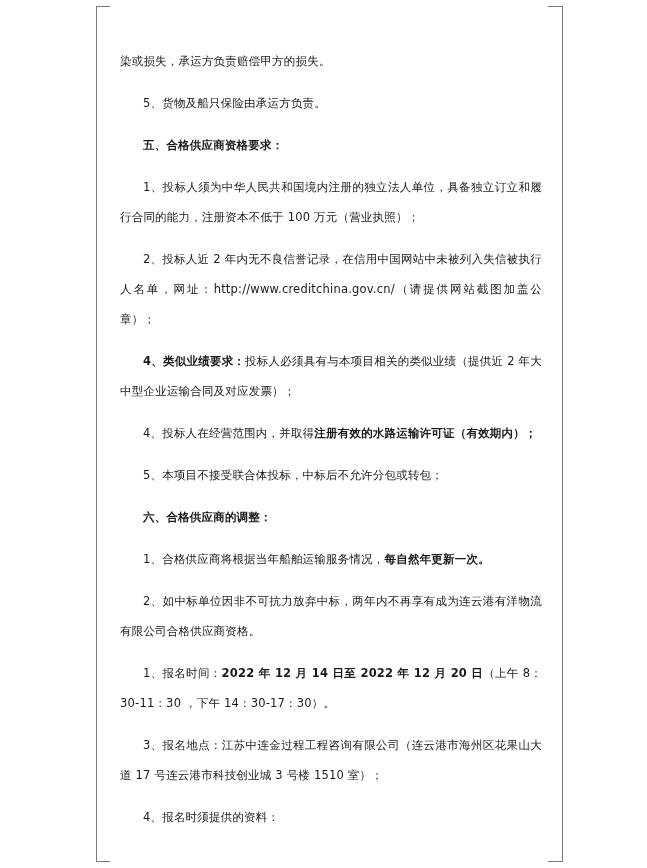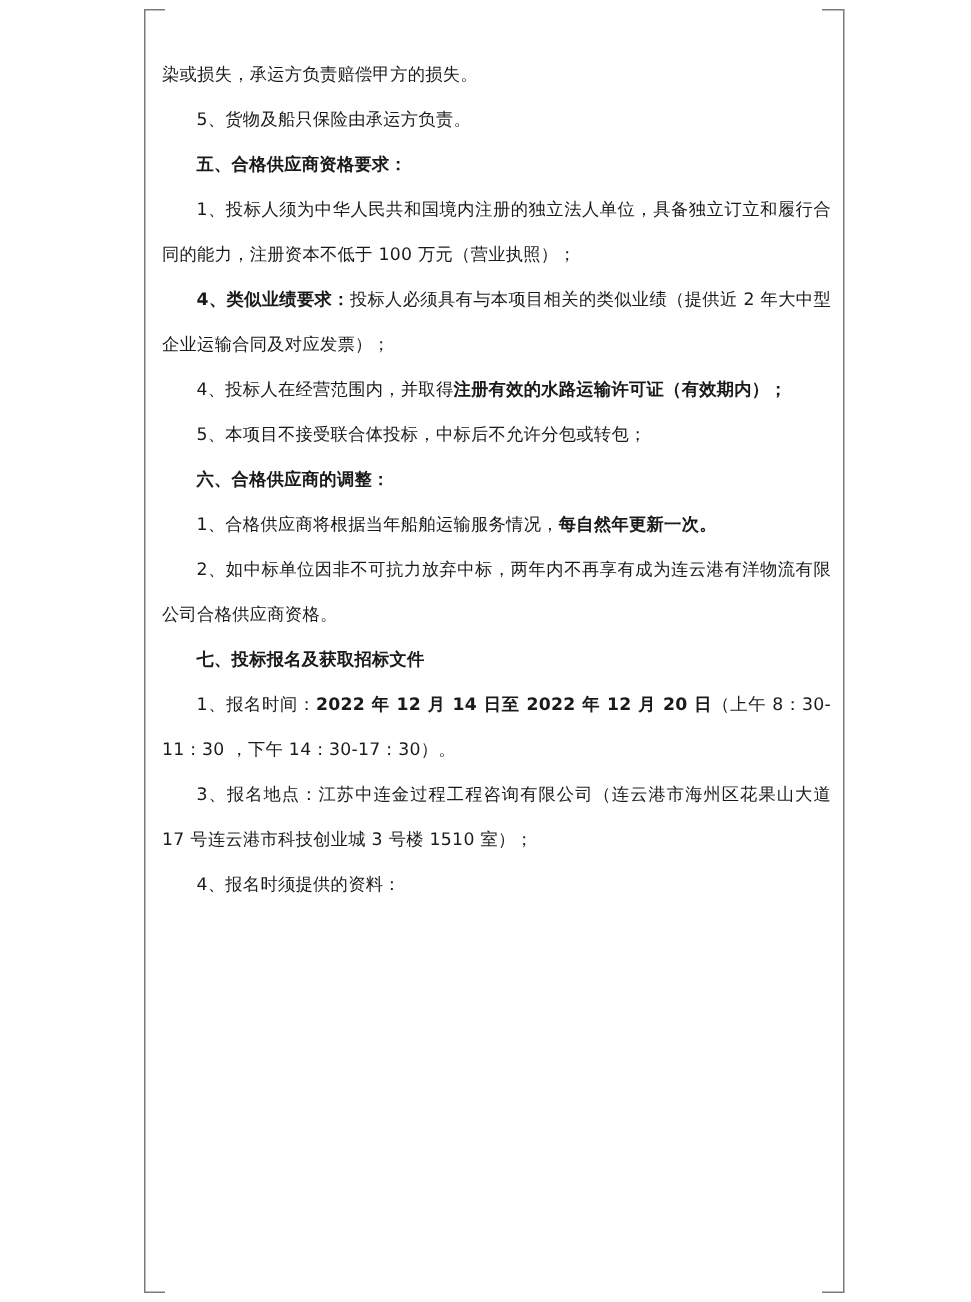--- a/index.html
+++ b/index.html
@@ -40,21 +40,21 @@
     left: 108px;
     top: 34px;
     width: 446px;
   }
   .para {
     font-size: 11.5px;
     line-height: 30px;
     color: #1a1a1a;
     letter-spacing: 0.2px;
     text-align: justify;
-    margin: 0;
+    margin: 12px;
     white-space: normal;
   }
   .indent {
     text-indent: 23px;
   }
   .heading {
     font-weight: bold;
     text-indent: 23px;
   }
   b.em { font-weight: bold; }
@@ -75,35 +75,35 @@
 
     <p class="para">染或损失，承运方负责赔偿甲方的损失。</p>
 
     <p class="para indent">5、货物及船只保险由承运方负责。</p>
 
 
     <p class="para heading">五、合格供应商资格要求：</p>
 
     <p class="para indent">1、投标人须为中华人民共和国境内注册的独立法人单位，具备独立订立和履行合同的能力，注册资本不低于 100 万元（营业执照）；</p>
 
+    <p class="para indent">2、投标人近 2 年内无不良信誉记录，在信用中国网站中未被列入失信被执行人名单，网址：http://www.creditchina.gov.cn/（请提供网站截图加盖公章）；</p>
 
     <p class="para indent"><b class="em">4、类似业绩要求：</b><span>投标人必须具有与本项目相关的类似业绩（提供近 2 年大中型企业运输合同及对应发票）；</span></p>
 
     <p class="para indent"><span>4、投标人在经营范围内，并取得</span><b class="em">注册有效的水路运输许可证（有效期内）；</b></p>
 
     <p class="para indent">5、本项目不接受联合体投标，中标后不允许分包或转包；</p>
 
 
     <p class="para heading">六、合格供应商的调整：</p>
 
     <p class="para indent"><span>1、合格供应商将根据当年船舶运输服务情况，</span><b class="em">每自然年更新一次。</b></p>
 
     <p class="para indent">2、如中标单位因非不可抗力放弃中标，两年内不再享有成为连云港有洋物流有限公司合格供应商资格。</p>
 
-    <p class="para heading">七、投标报名及获取招标文件</p>
 
     <p class="para indent"><span>1、报名时间：</span><b class="em">2022 年 12 月 14 日至 2022 年 12 月 20 日</b><span>（上午 8：30-11：30 ，下午 14：30-17：30）。</span></p>
 
 
     <p class="para indent">3、报名地点：江苏中连金过程工程咨询有限公司（连云港市海州区花果山大道 17 号连云港市科技创业城 3 号楼 1510 室）；</p>
 
     <p class="para indent">4、报名时须提供的资料：</p>
 
   </div>
 </div>

